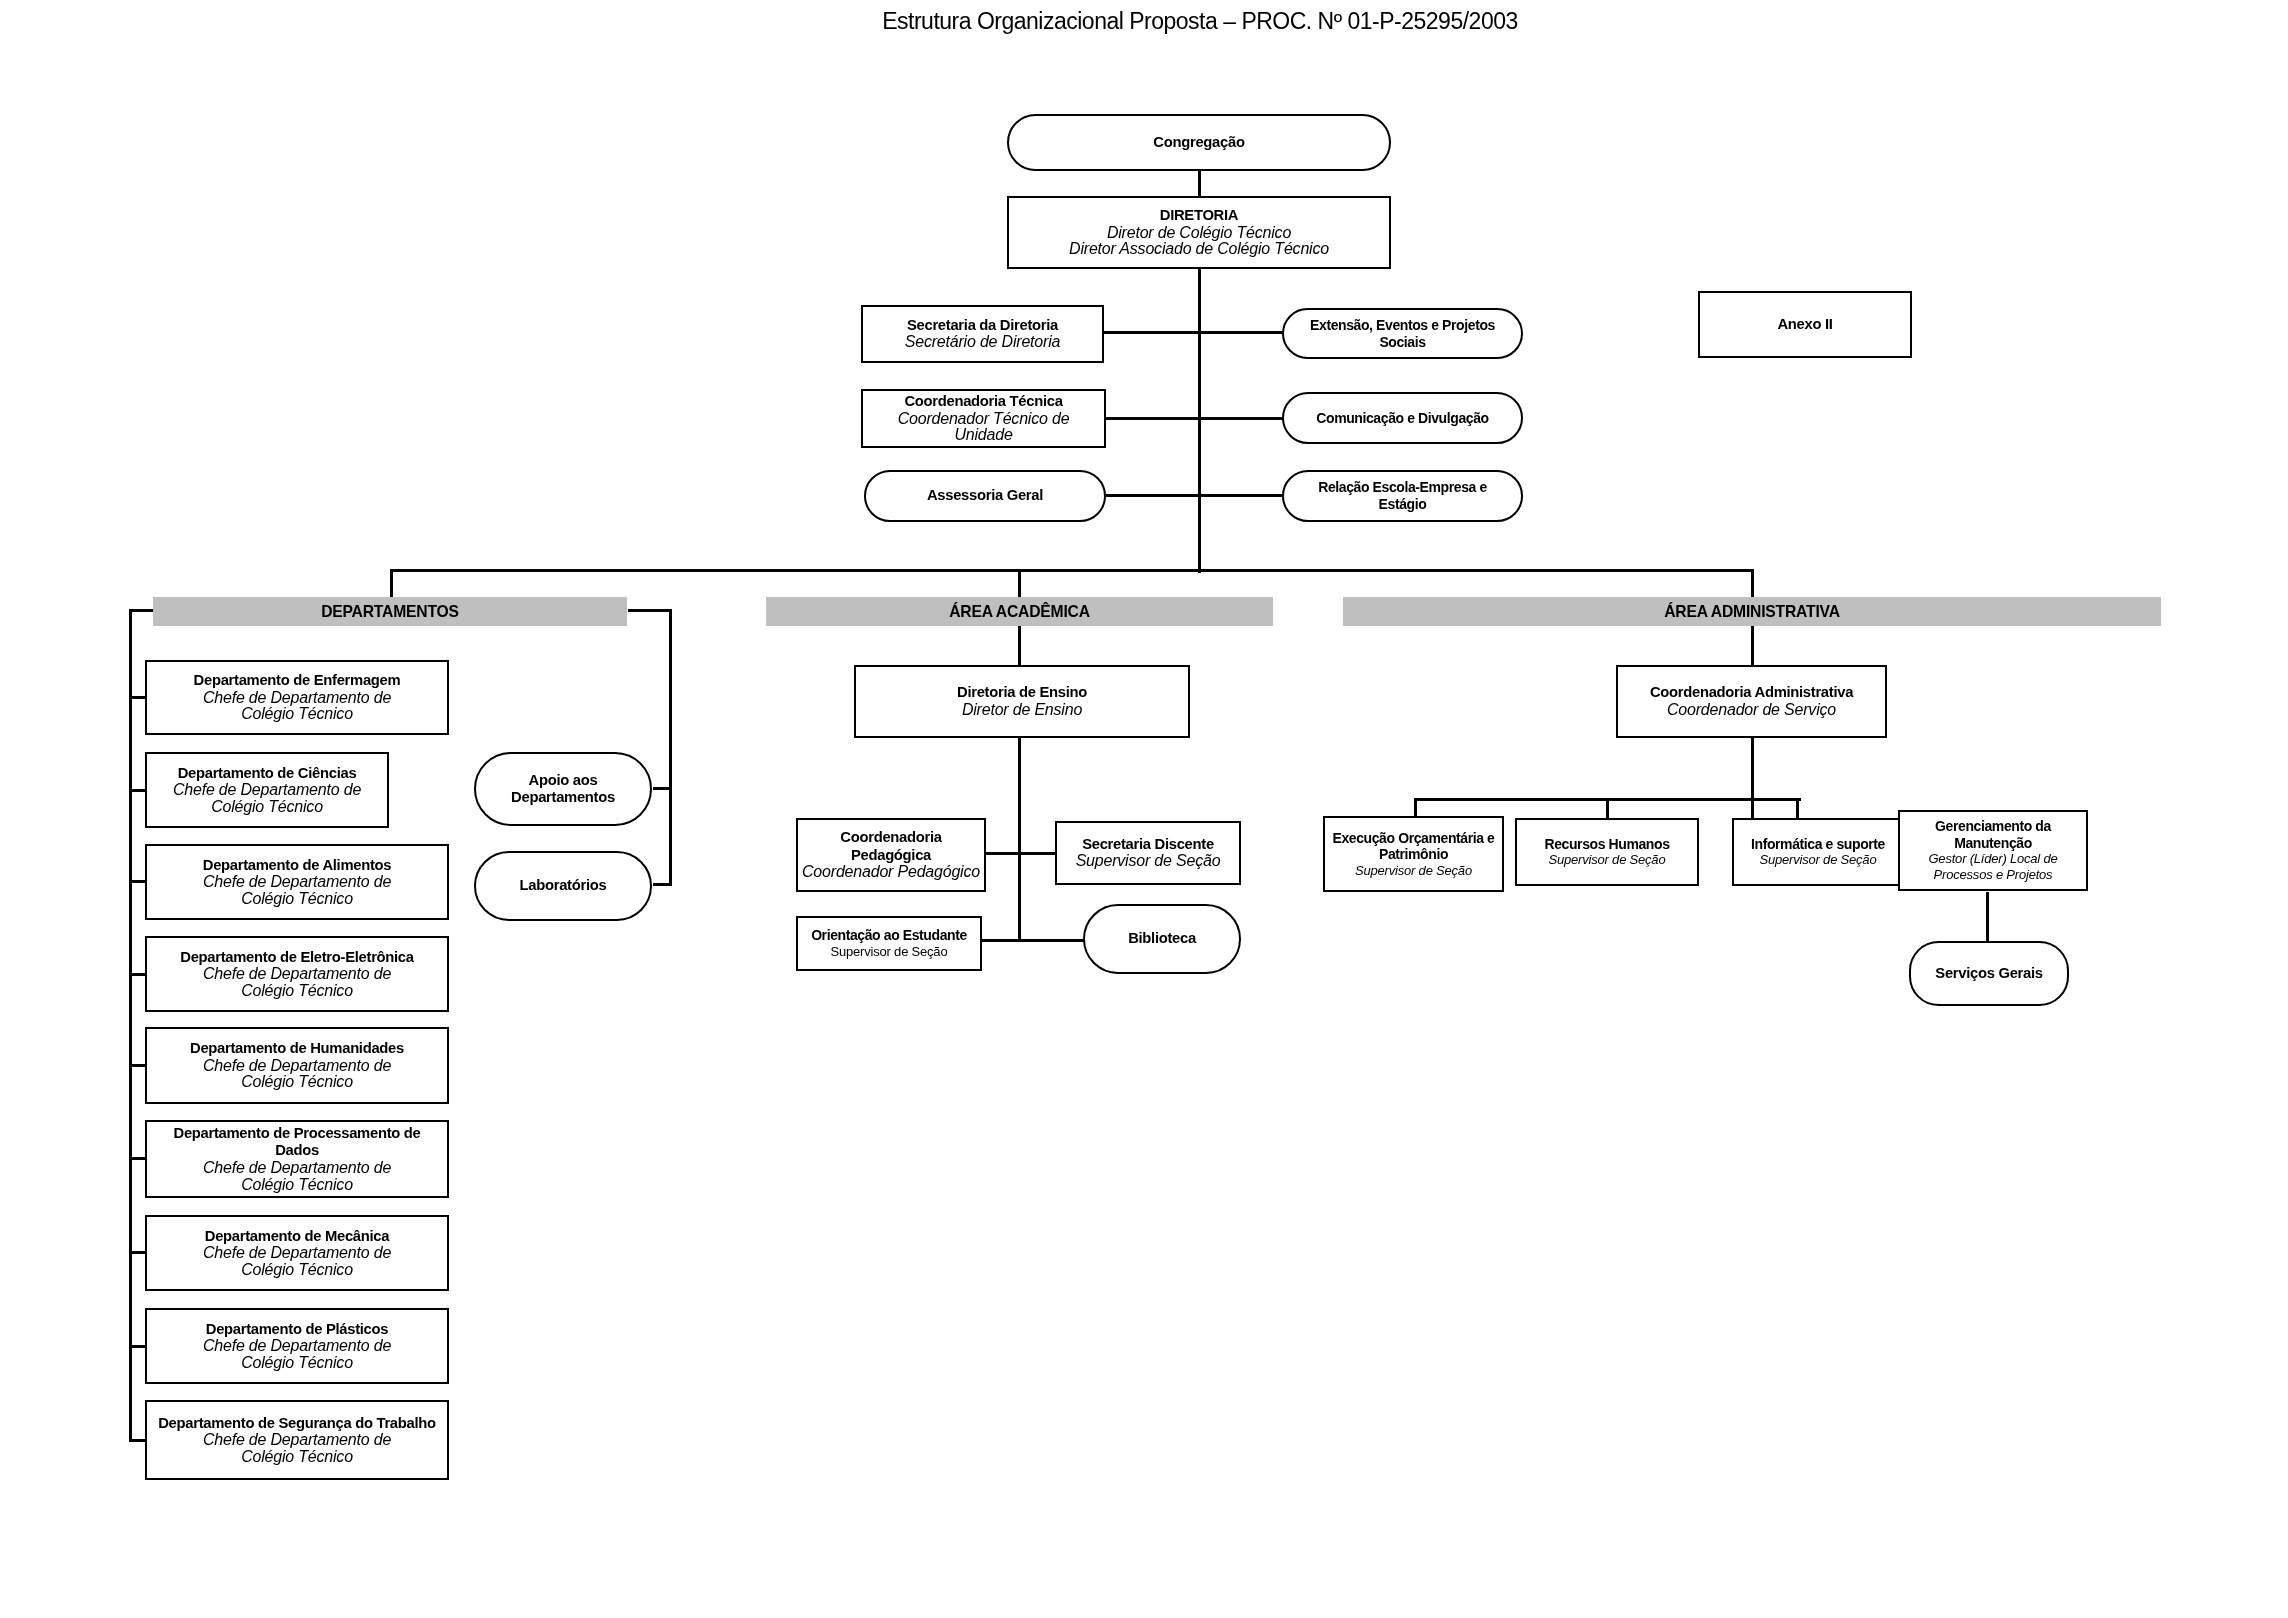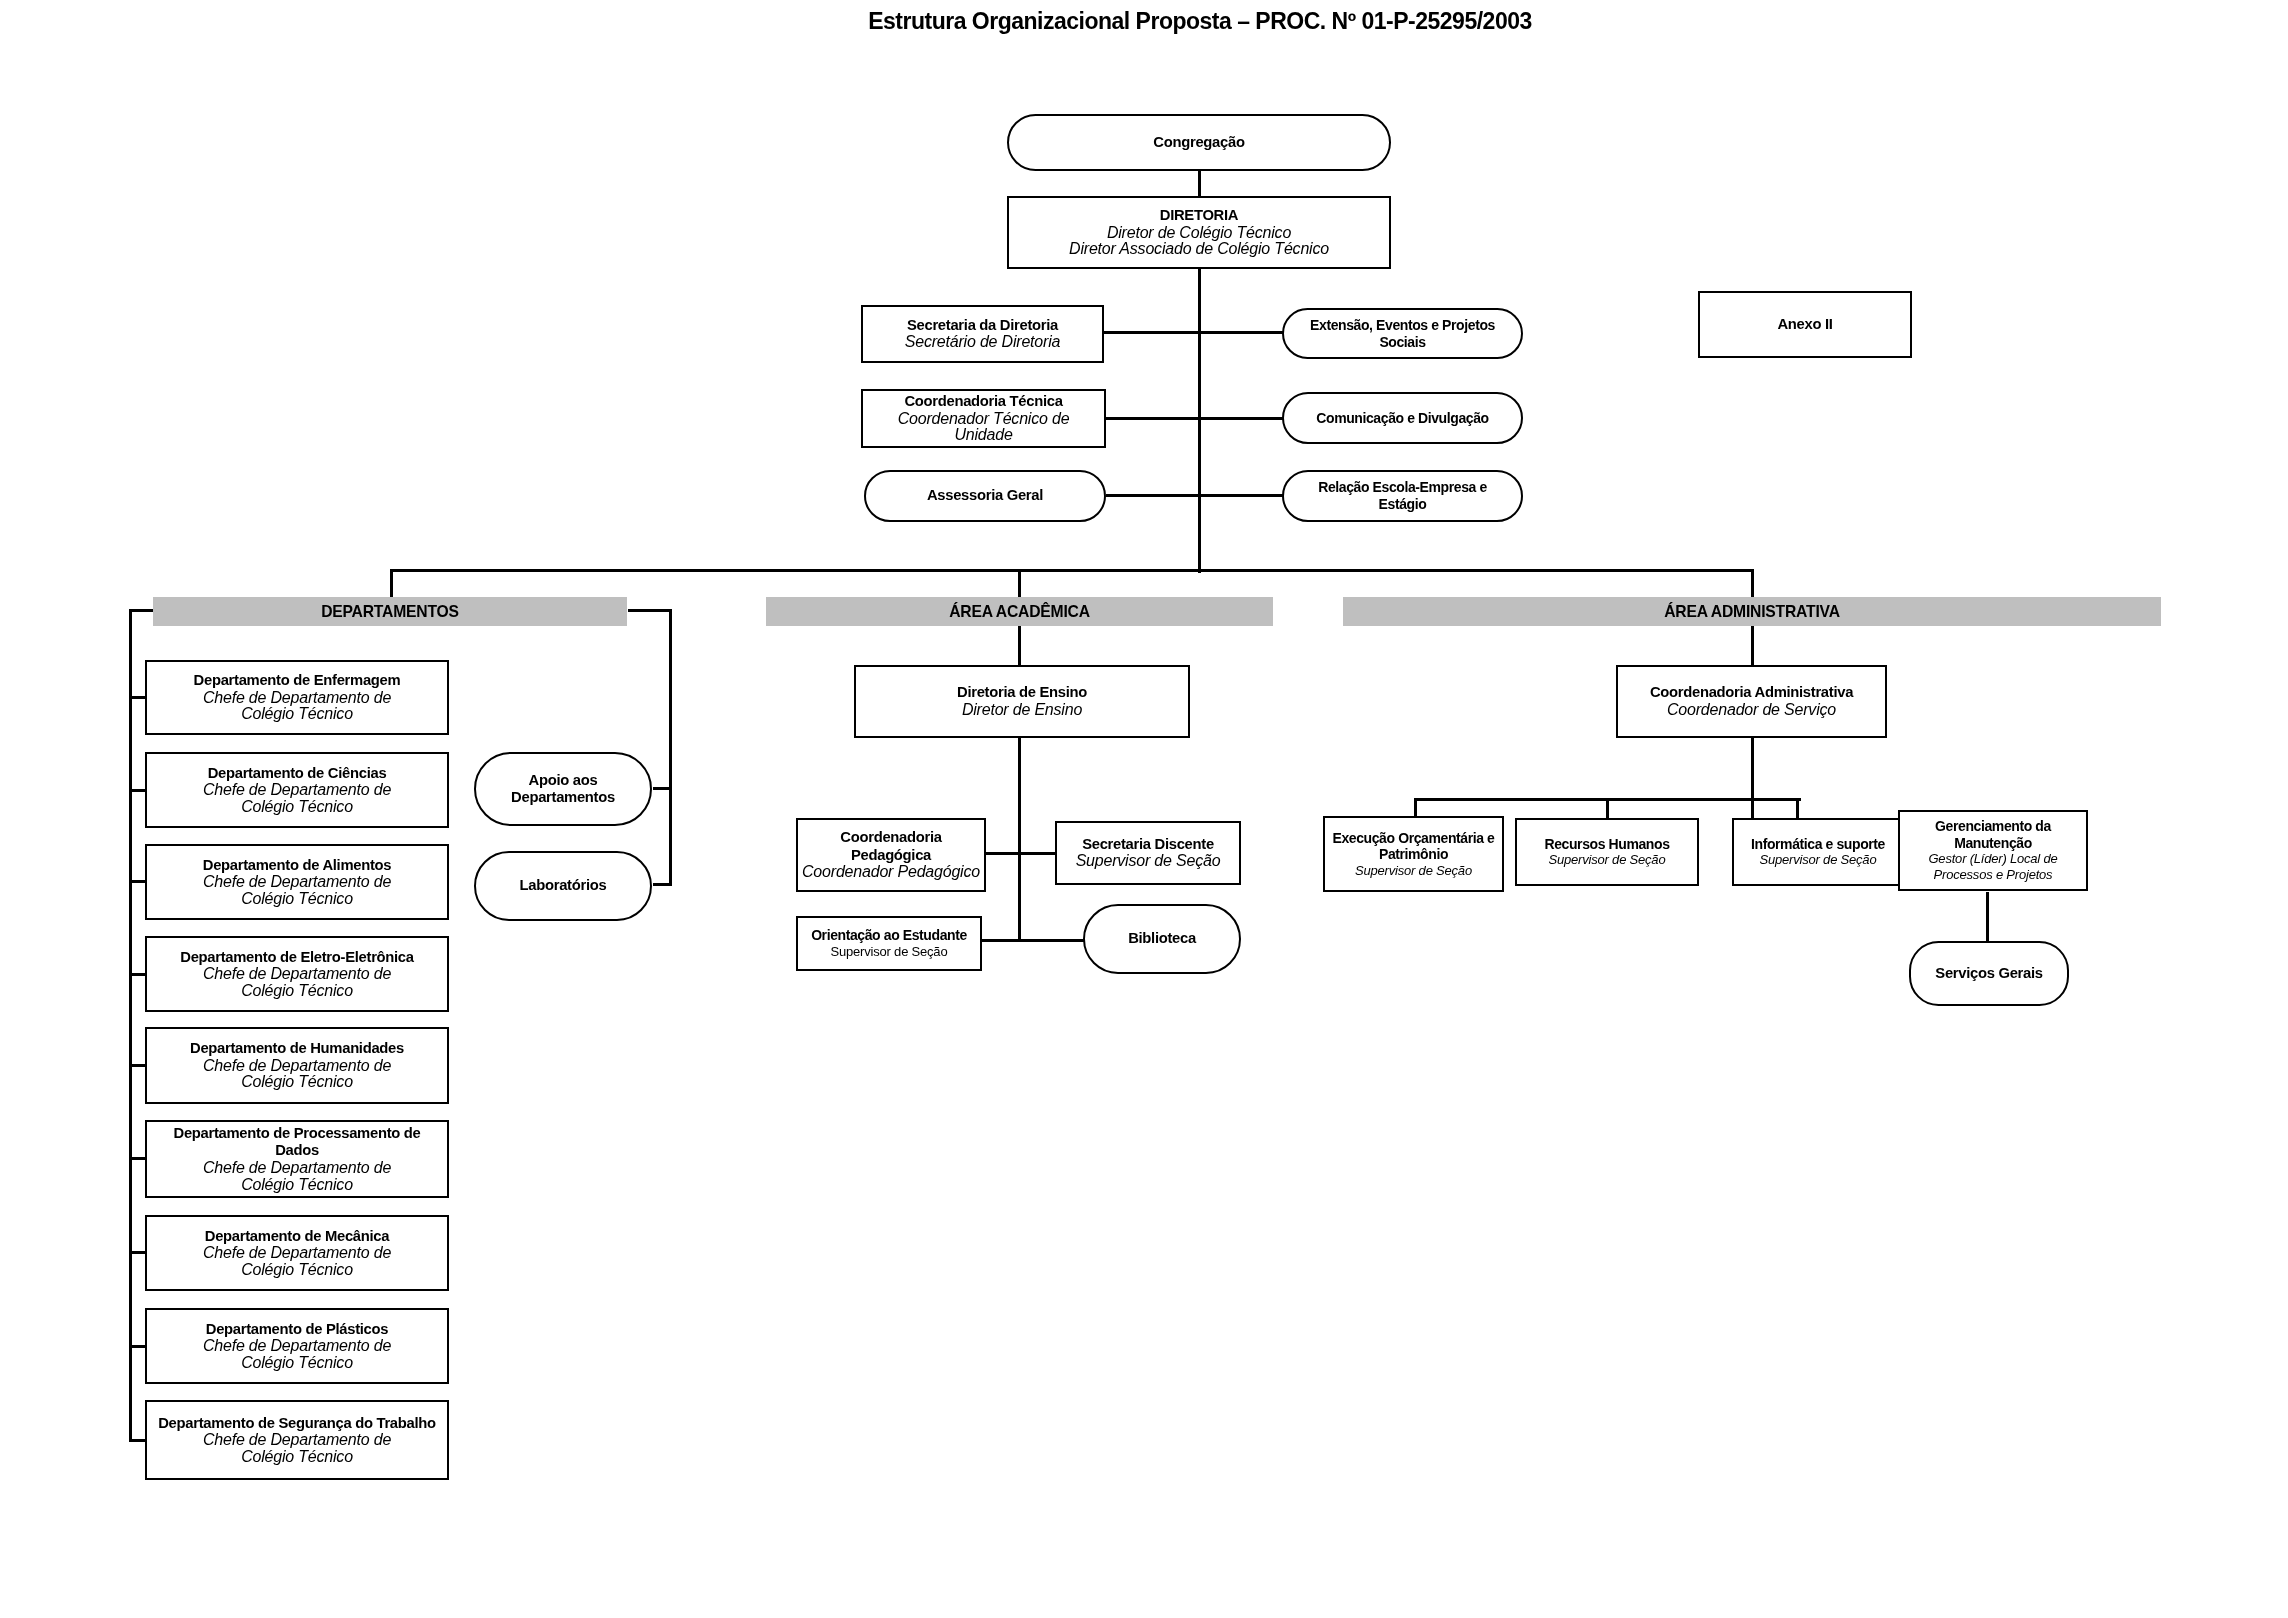--- a/index.html
+++ b/index.html
@@ -1,20 +1,20 @@
 <!DOCTYPE html>
 <html style="font-size:14.8px"><head>
 <meta charset="utf-8">
 <style>
   html,body{margin:0;padding:0;background:#fff;}
   body{font-family:"Liberation Sans",sans-serif;color:#000;}
   #canvas{position:relative;width:2289px;height:1619px;background:#fff;overflow:hidden;}
 
   .page-title{position:absolute;left:591px;top:7.4px;width:1218px;text-align:center;
-    font-weight:bold;font-size:23px;line-height:28px;letter-spacing:-0.5px;}
+    font-weight:normal;font-size:23px;line-height:28px;letter-spacing:-0.5px;}
 
   .node{position:absolute;background:#fff;border:2.8px solid #000;box-sizing:border-box;
     display:flex;flex-direction:column;align-items:center;justify-content:center;
     text-align:center;padding:1.8px 3.7px;}
   .stadium{border-radius:922px;padding:9px 11px;}
   .round32{border-radius:29.5px;}
   .nt{font-weight:bold;font-size:14.8px;line-height:17.5px;letter-spacing:-0.3px;}
   .ns{font-style:italic;font-size:16px;line-height:16.6px;letter-spacing:-0.2px;}
   .up{font-style:normal;}
   .sm .nt{font-size:14px;letter-spacing:-0.4px;line-height:16.6px;}
@@ -125,21 +125,21 @@
     <span>ÁREA ACADÊMICA</span>
   </div>
   <div class="bar" style="left:1343px;top:597px;width:818px">
     <span>ÁREA ADMINISTRATIVA</span>
   </div>
 
   <div class="node dept" style="left:145px;top:660px;width:304px;height:75px">
     <div class="nt">Departamento de Enfermagem</div>
     <div class="ns">Chefe de Departamento de Colégio Técnico</div>
   </div>
-  <div class="node dept" style="left:145px;top:752px;width:304px;height:76px">
+  <div class="node dept" style="left:145px;top:752px;width:244px;height:76px">
     <div class="nt">Departamento de Ciências</div>
     <div class="ns">Chefe de Departamento de Colégio Técnico</div>
   </div>
   <div class="node dept" style="left:145px;top:844px;width:304px;height:76px">
     <div class="nt">Departamento de Alimentos</div>
     <div class="ns">Chefe de Departamento de Colégio Técnico</div>
   </div>
   <div class="node dept" style="left:145px;top:936px;width:304px;height:76px">
     <div class="nt">Departamento de Eletro-Eletrônica</div>
     <div class="ns">Chefe de Departamento de Colégio Técnico</div>

